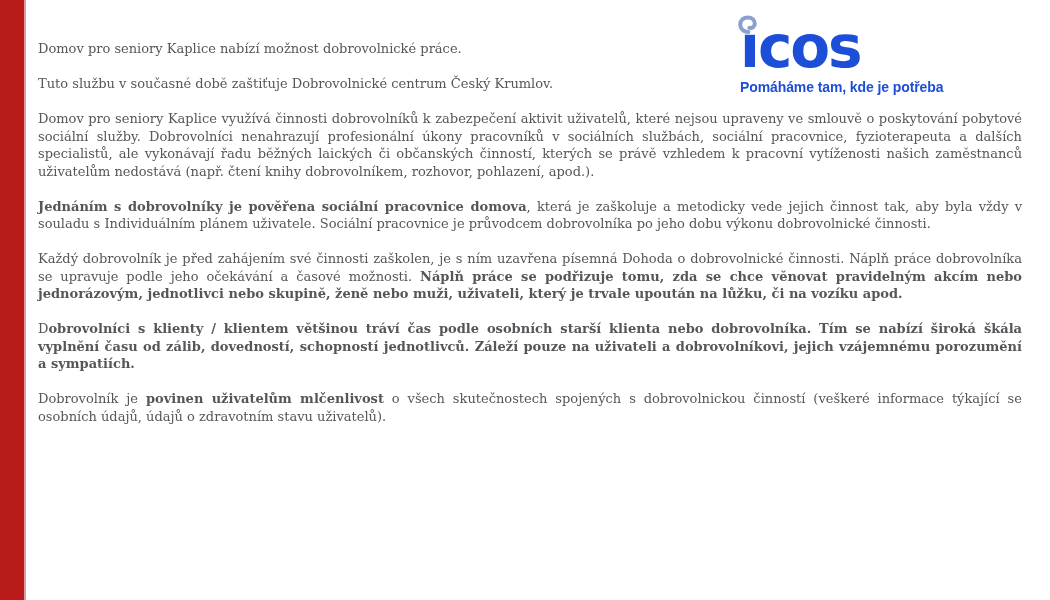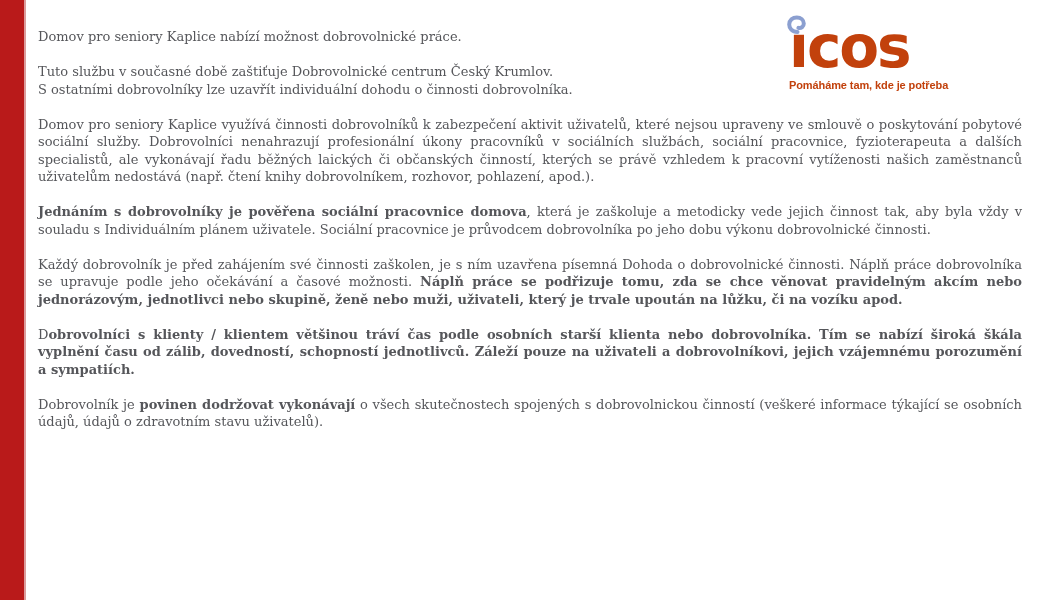--- a/index.html
+++ b/index.html
@@ -11,51 +11,51 @@
     font-family:"DejaVu Serif",serif;
   }
   .red-bar{
     position:absolute;left:0;top:0;
     width:24px;height:600px;
     background:#b91a1a;
     border-right:2px solid #dc9c9c;
   }
   .content{
     position:absolute;
-    left:38px;top:28px;width:984px;
+    left:38px;top:40px;width:984px;
     color:#55565a;
     font-size:13px;
     line-height:17.5px;
   }
   .content p{margin:0 0 17.5px 0;}
   .justify{text-align:justify;}
   .bold{font-weight:700;}
   .link-underline{cursor:pointer;}
   .logo{
-    position:absolute;left:789px;top:16px;
-    color:#c2410c;
+    position:absolute;left:740px;top:16px;
+    color:#1d4ed8;
     font-family:"DejaVu Sans",sans-serif;
     user-select:none;
   }
   .logo-word{
     position:relative;
     display:block;
     font-weight:700;
     font-size:58px;
     line-height:62px;
     letter-spacing:-2px;
   }
   .logo-curl{
     position:absolute;
     left:-2px;top:-1px;
     width:20px;height:20px;
   }
   .logo-tagline{
     font-family:"Liberation Sans",sans-serif;
-    font-size:11px;
+    font-size:14px;
     font-weight:700;
     letter-spacing:-0.1px;
     margin-top:1px;
     white-space:nowrap;
   }
 </style>
 </head>
 <body>
 
 <div class="red-bar"></div>
@@ -70,37 +70,36 @@
 </div>
 
 <div class="content">
 
   <p>
     <span>Domov pro seniory Kaplice nabízí možnost dobrovolnické práce.</span>
   </p>
 
   <p>
     <span class="link-underline">Tuto službu v současné době zaštiťuje Dobrovolnické centrum Český Krumlov. </span><br>
-    <span>S ostatními dobrovolníky lze uzavřít individuální dohodu o činnosti dobrovolníka.</span>
   </p>
 
   <p class="justify">
     <span>Domov pro seniory Kaplice využívá činnosti dobrovolníků k zabezpečení aktivit uživatelů, které nejsou upraveny ve smlouvě o poskytování pobytové sociální služby. Dobrovolníci nenahrazují profesionální úkony pracovníků v sociálních službách, sociální pracovnice, fyzioterapeuta a dalších specialistů, ale vykonávají řadu běžných laických či občanských činností, kterých se právě vzhledem k pracovní vytíženosti našich zaměstnanců uživatelům nedostává (např. čtení knihy dobrovolníkem, rozhovor, pohlazení, apod.).</span>
   </p>
 
 
   <p class="justify">
     <span class="bold">Jednáním s dobrovolníky je pověřena sociální pracovnice domova</span><span>, která je zaškoluje a metodicky vede jejich činnost tak, aby byla vždy v souladu s Individuálním plánem uživatele. Sociální pracovnice je průvodcem dobrovolníka po jeho dobu výkonu dobrovolnické činnosti.</span>
   </p>
 
   <p class="justify">
     <span>Každý dobrovolník je před zahájením své činnosti zaškolen, je s ním uzavřena písemná Dohoda o dobrovolnické činnosti. Náplň práce dobrovolníka se upravuje podle jeho očekávání a časové možnosti. </span><span class="bold">Náplň práce se podřizuje tomu, zda se chce věnovat pravidelným akcím nebo jednorázovým, jednotlivci nebo skupině, ženě nebo muži, uživateli, který je trvale upoután na lůžku, či na vozíku apod.</span>
   </p>
 
   <p class="justify">
     <span>D</span><span class="bold">obrovolníci s klienty / klientem většinou tráví čas podle osobních starší klienta nebo dobrovolníka. Tím se nabízí široká škála vyplnění času od zálib, dovedností, schopností jednotlivců. Záleží pouze na uživateli a dobrovolníkovi, jejich vzájemnému porozumění a sympatiích.</span>
   </p>
 
   <p class="justify">
-    <span>Dobrovolník je </span><span class="bold">povinen dodržovat vykonávají</span><span> o všech skutečnostech spojených s dobrovolnickou činností (veškeré informace týkající se osobních údajů, údajů o zdravotním stavu uživatelů).</span>
+    <span>Dobrovolník je </span><span class="bold">povinen uživatelům mlčenlivost</span><span> o všech skutečnostech spojených s dobrovolnickou činností (veškeré informace týkající se osobních údajů, údajů o zdravotním stavu uživatelů).</span>
   </p>
 
 </div>
 
 </body></html>

